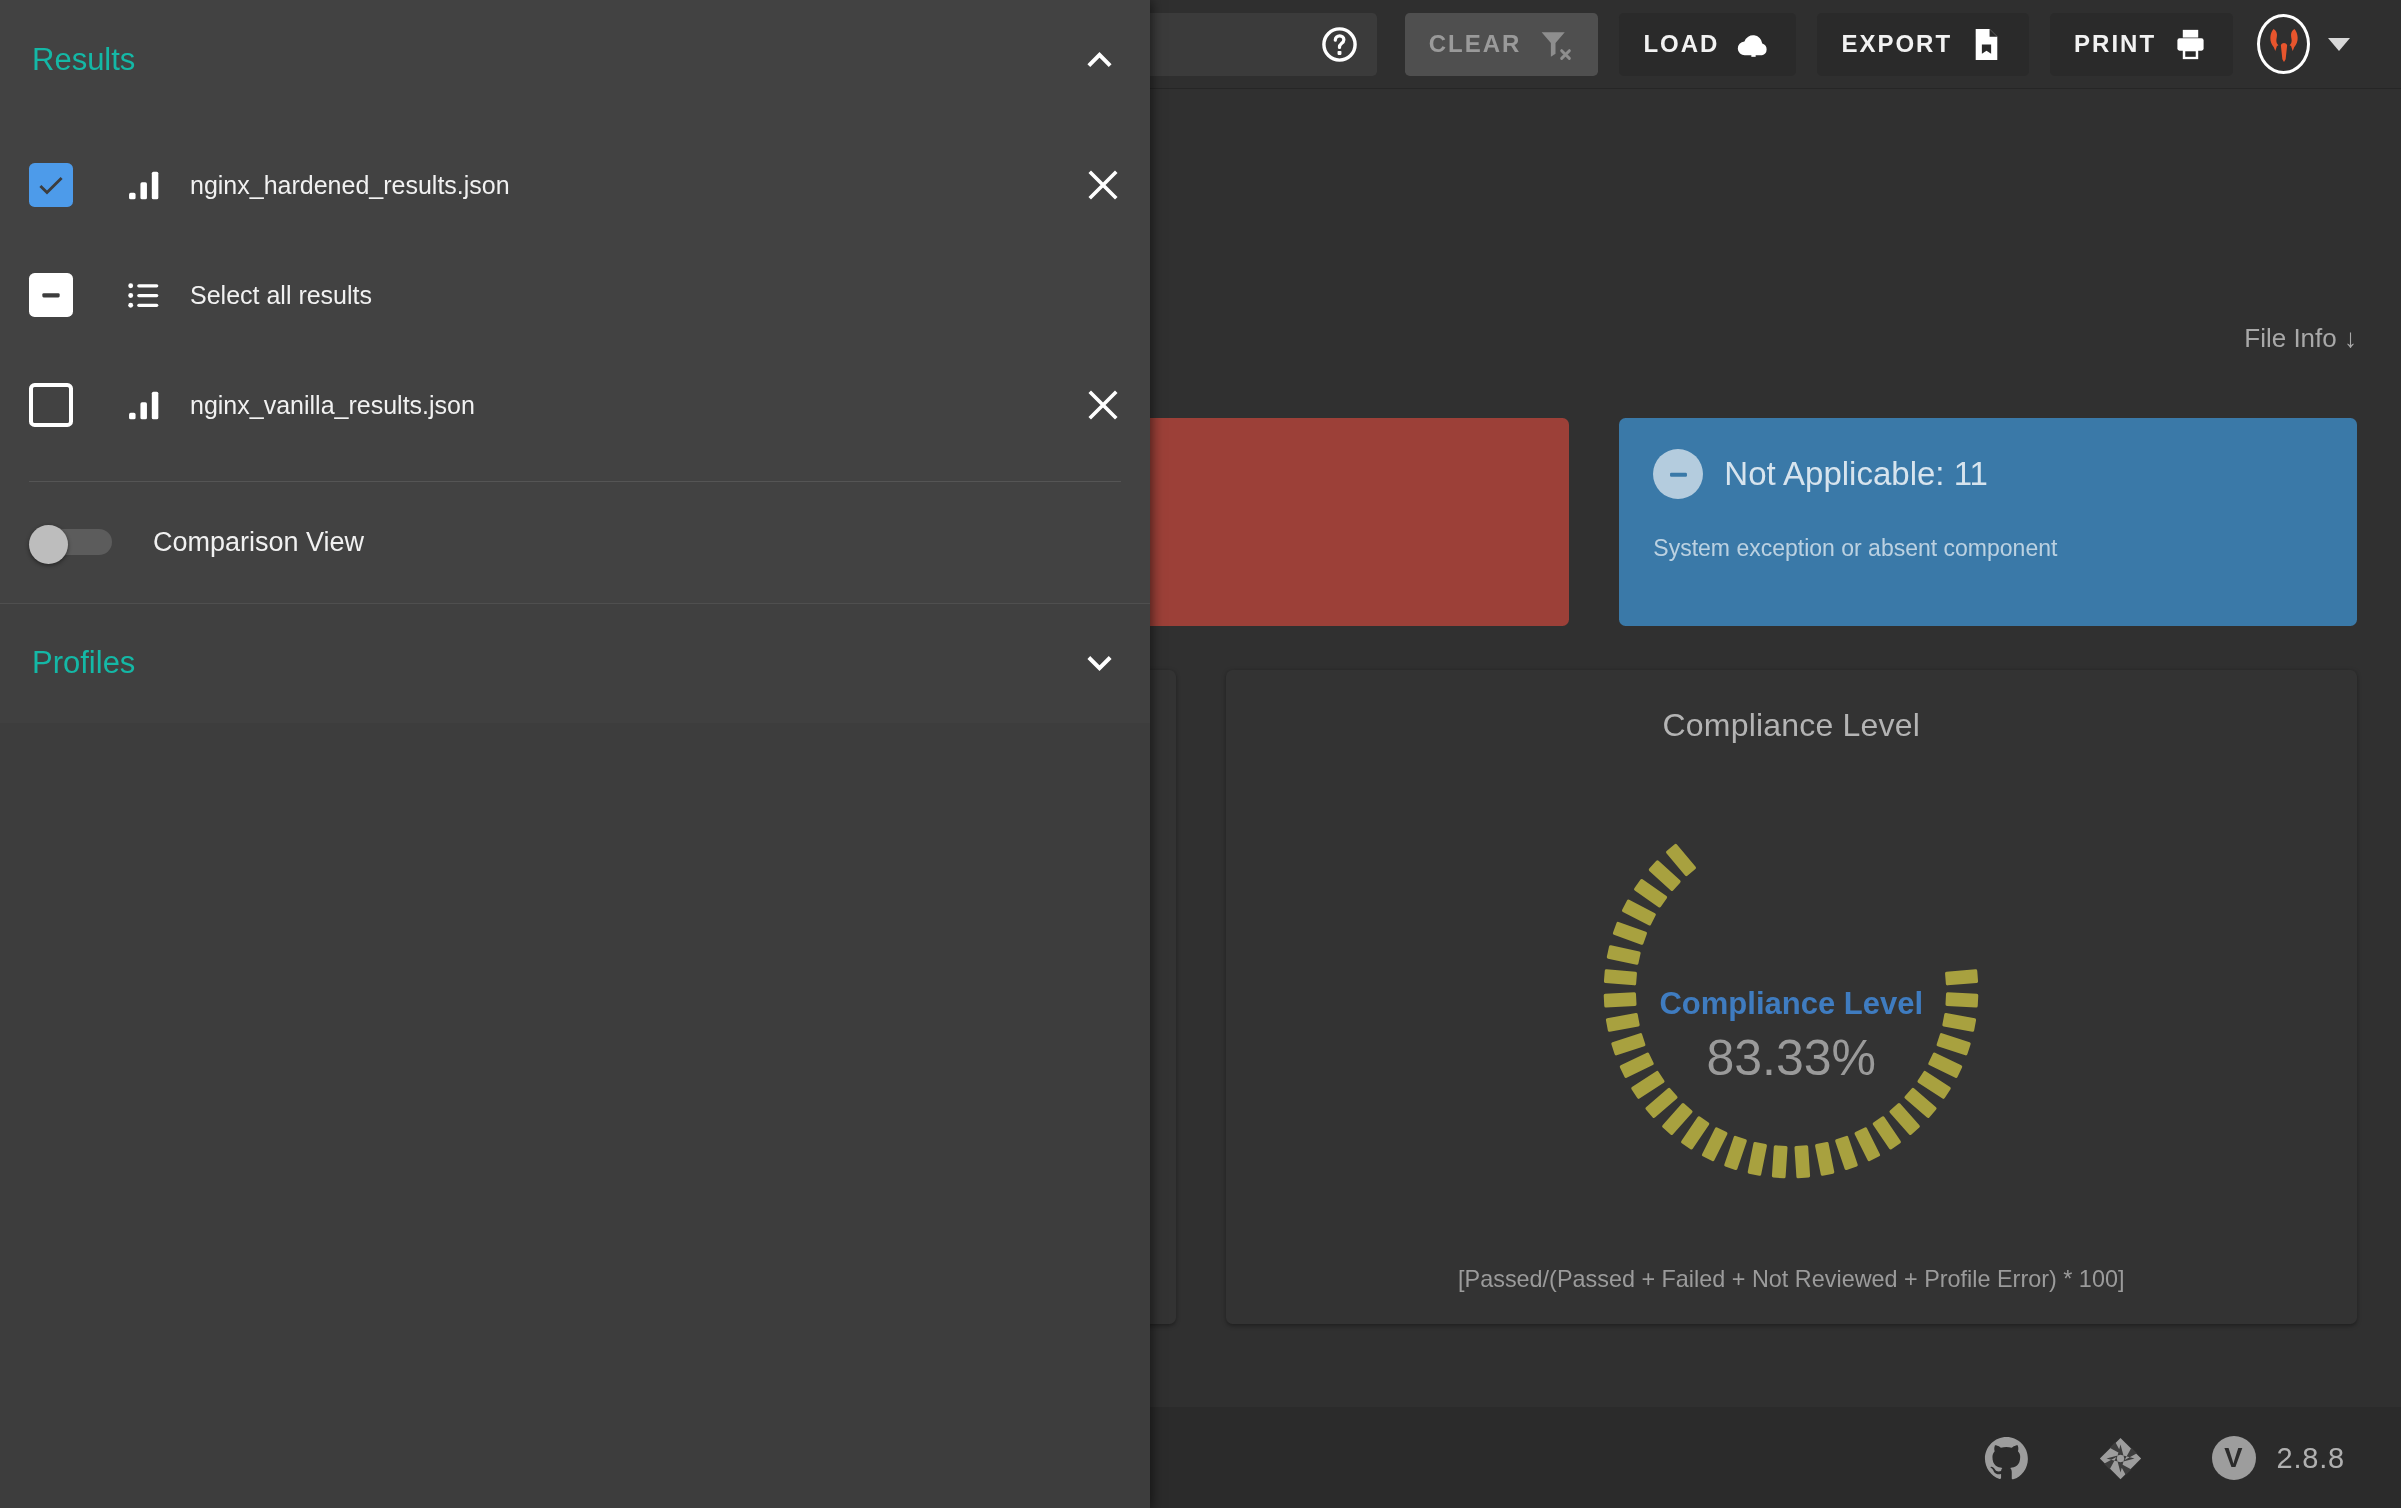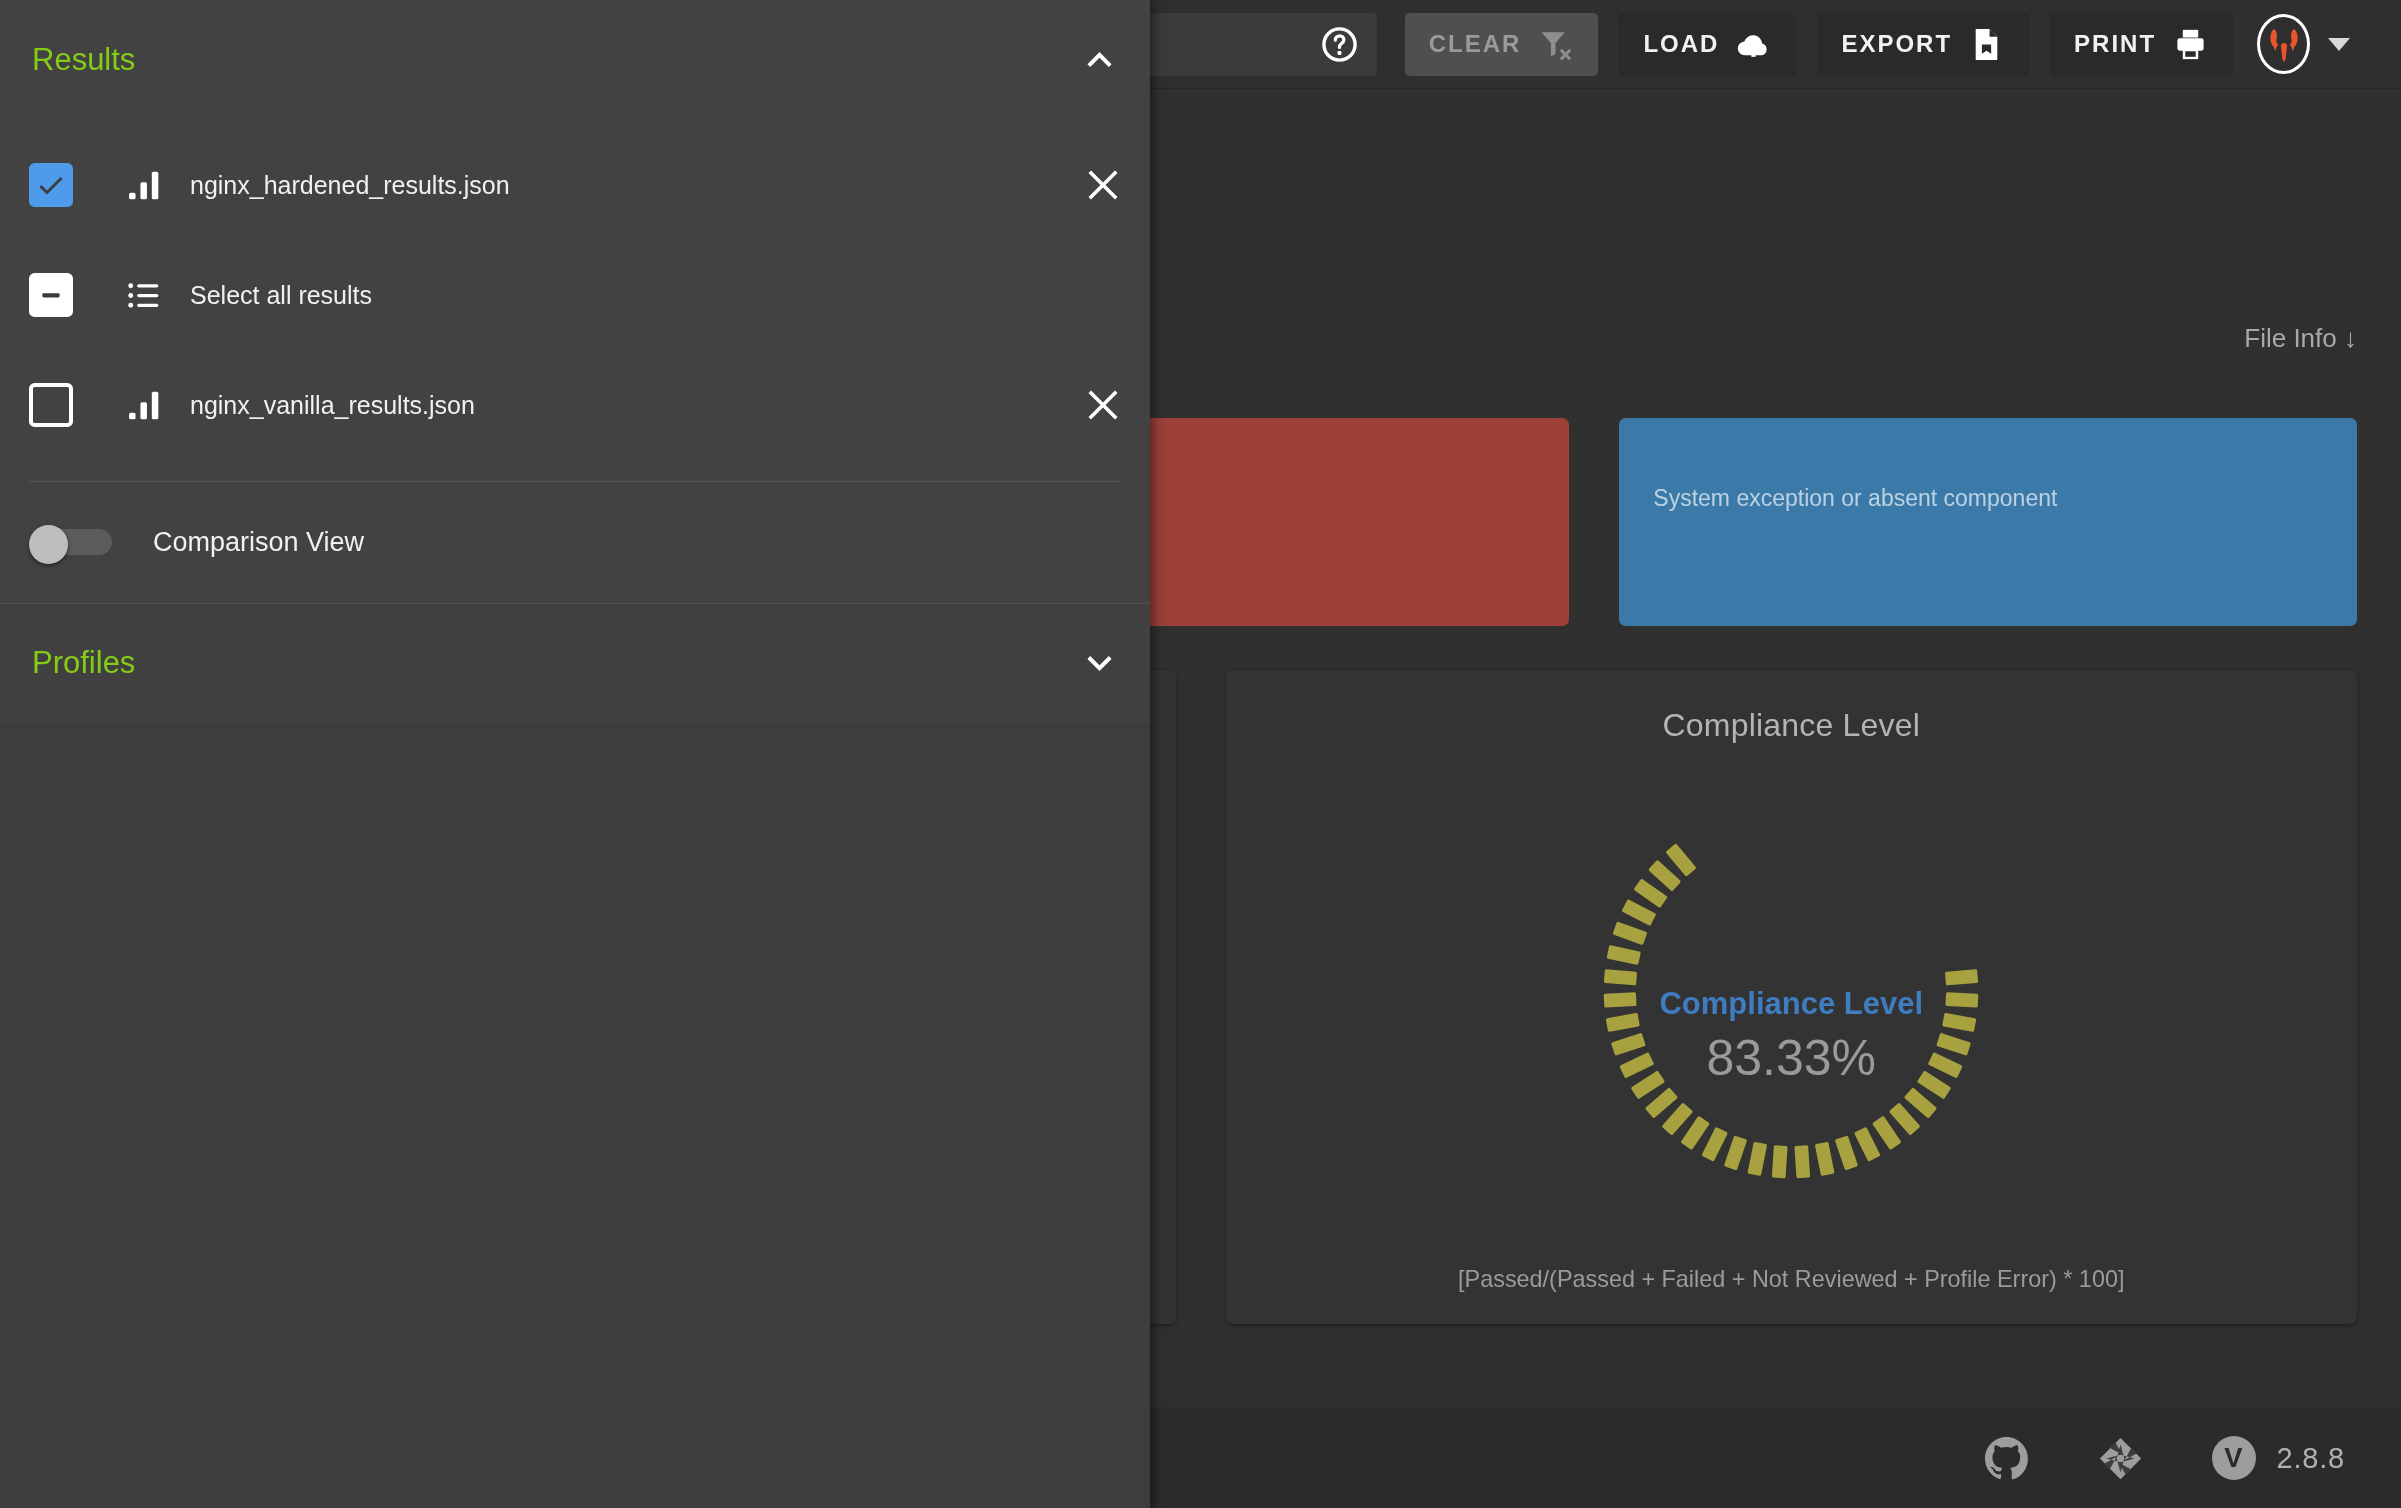--- a/index.html
+++ b/index.html
@@ -162,21 +162,21 @@
   .drawer {
     position: absolute; top: 0; left: 0; width: 1150px; height: 1509px;
     background: #424242; z-index: 60;
     box-shadow: 2.4px 0 11.3px rgba(0,0,0,.55);
     display: flex; flex-direction: column;
   }
   .drawer-section-head {
     display: flex; align-items: center; justify-content: space-between;
     padding: 0 32px; height: 119px; cursor: pointer;
   }
-  .drawer-section-head .ttl { color: #84cc16; font-size: 31px; }
+  .drawer-section-head .ttl { color: #14b8a6; font-size: 31px; }
   .chev { width: 37px; height: 37px; display: block; }
 
   .results-list { padding-top: 11.3px; }
   .res-row {
     display: flex; align-items: center; height: 110px; padding: 0 29px;
     cursor: pointer;
   }
   .cb {
     width: 44px; height: 44px; border-radius: 5.6px; flex: 0 0 auto;
     display: flex; align-items: center; justify-content: center;
@@ -239,20 +239,28 @@
             <svg width="29" height="29" viewBox="0 0 24 24">
                 <path d="M19 6.4 17.6 5 12 10.6 6.4 5 5 6.4 10.6 12 5 17.6 6.4 19 12 13.4 17.6 19 19 17.6 13.4 12z" fill="#4a4a4a"></path>
               </svg>
           </div>
           <div class="sc-title">Failed: 0</div>
         </div>
         <div class="sc-sub"></div>
       </div>
 
       <div class="status-card na">
+        <div class="sc-head">
+          <div class="sc-badge">
+            <svg width="29" height="29" viewBox="0 0 24 24">
+                <rect x="5" y="10.6" width="14" height="3.2" rx="1" fill="#3a79a8"></rect>
+              </svg>
+          </div>
+          <div class="sc-title">Not Applicable: 11</div>
+        </div>
         <div class="sc-sub">System exception or absent component</div>
       </div>
 
 
     </div>
 
     <div class="panel-row">
 
       <div class="panel">
         <div class="panel-title">Severity Counts</div>

